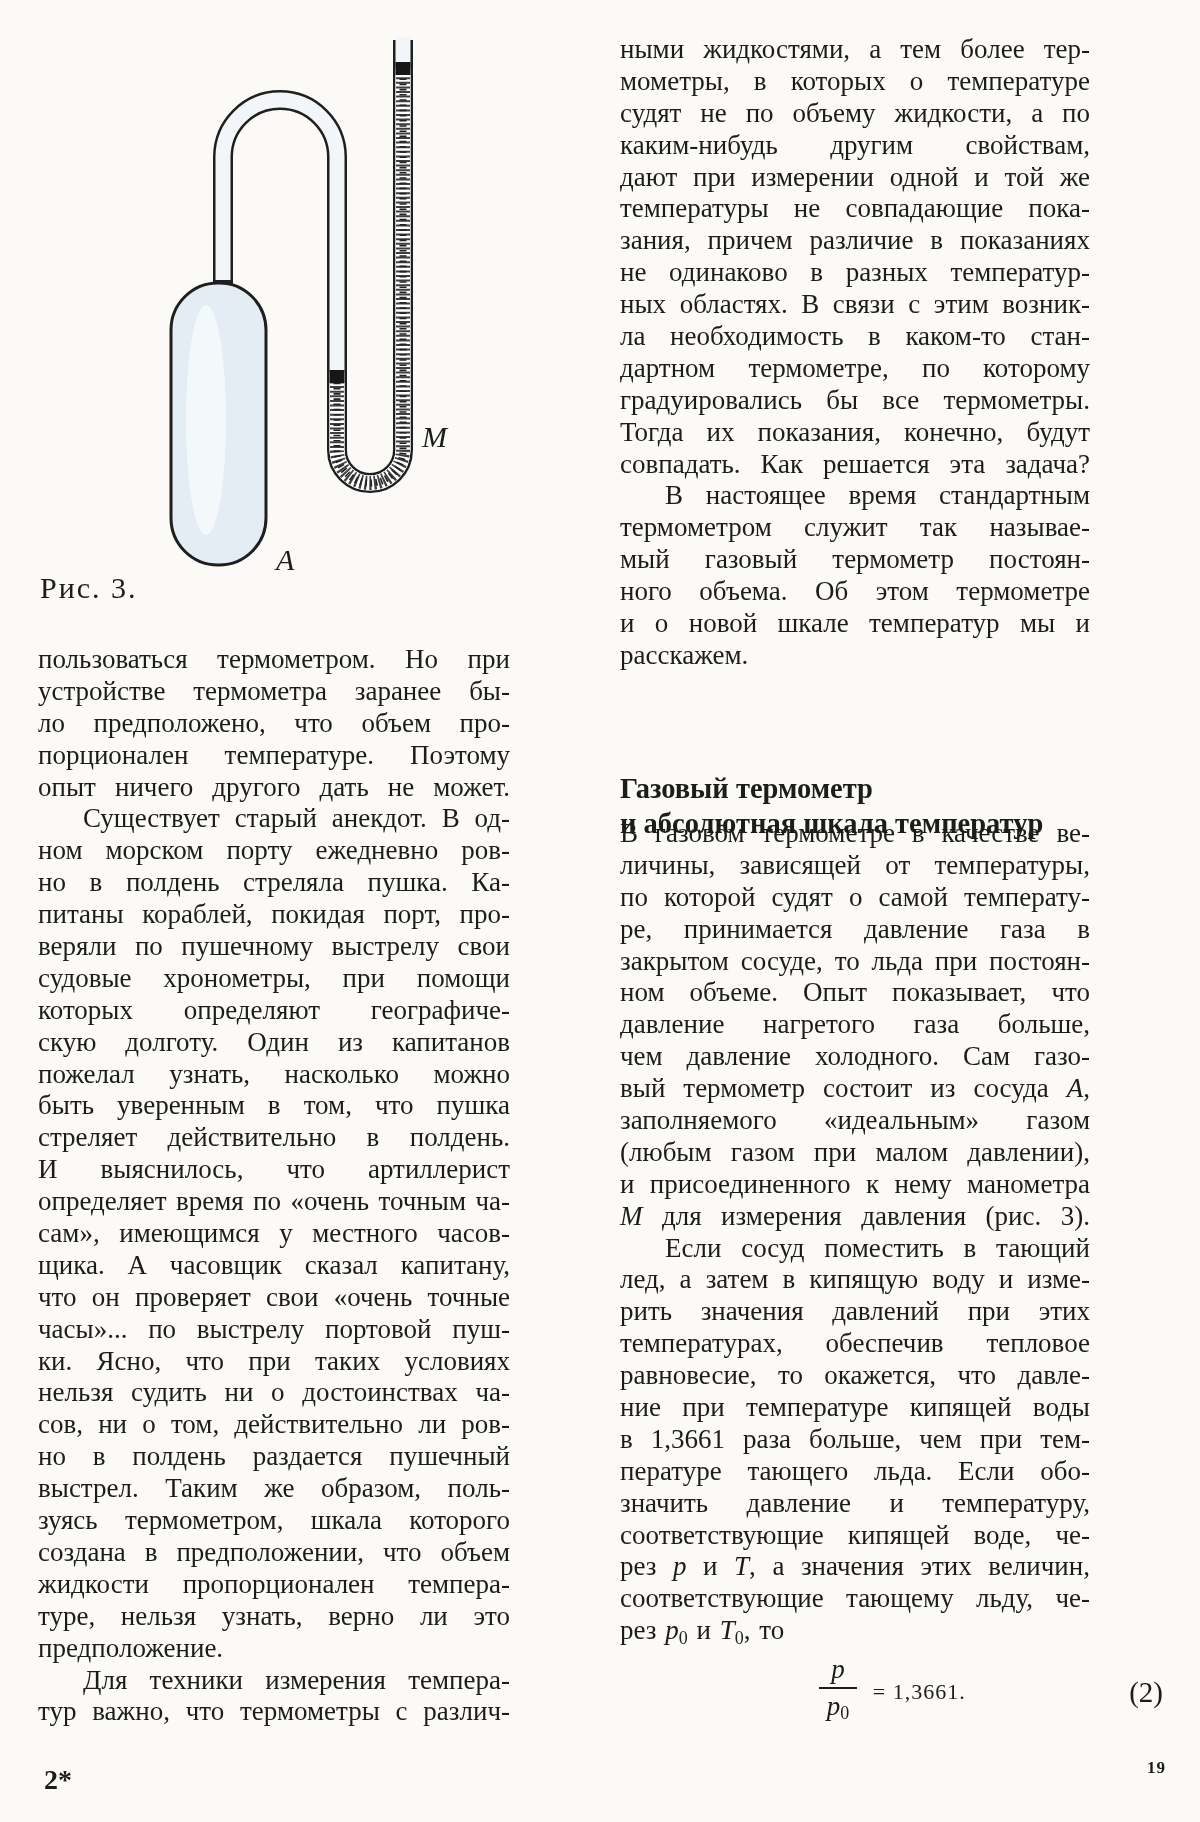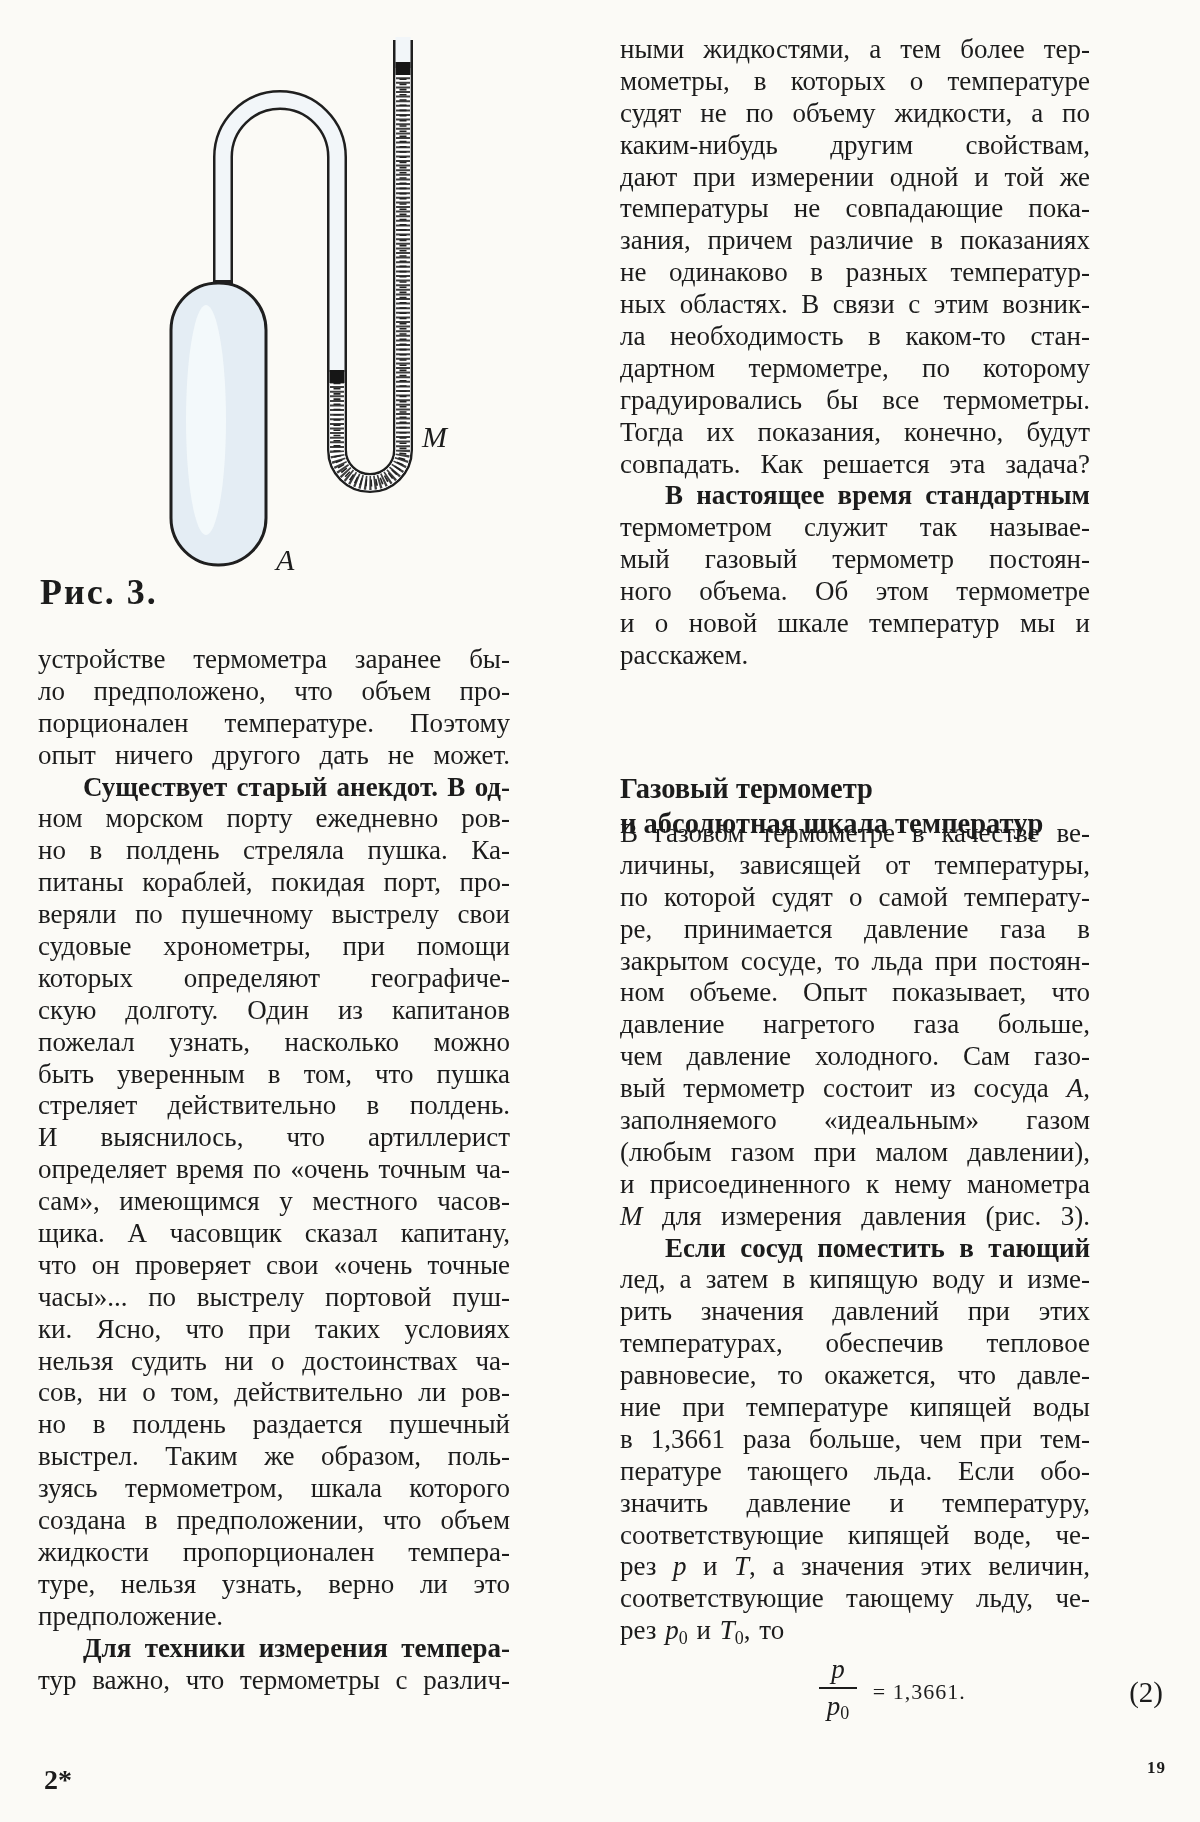--- a/index.html
+++ b/index.html
@@ -17,26 +17,26 @@
   .col{position:absolute;}
   .tl{
     height:31.9px;line-height:31.9px;
     font-size:27px;
     text-align:justify;
     text-align-last:justify;
     word-spacing:2px;
     white-space:nowrap;
   }
   .tl.end{text-align-last:left;}
-  .tl.ind{text-indent:45px;font-weight:bold;}
+  .tl.ind{text-indent:45px;}
   .tl i{font-style:italic;}
   .tl sub{font-size:18px;vertical-align:-5px;}
   .fig-caption{
     position:absolute;left:40px;top:571px;
-    font-size:36px;font-weight:bold;letter-spacing:2px;
+    font-size:30px;font-weight:normal;letter-spacing:2px;
   }
   .heading{
     position:absolute;left:620px;top:729px;width:470px;
     font-size:28.5px;font-weight:bold;margin-top:42px;
   }
   .heading div{height:35px;line-height:35px;white-space:nowrap;}
   .formula{
     position:absolute;left:620px;top:1656px;width:545px;
     display:flex;align-items:center;justify-content:center;gap:16px;
   }
@@ -80,20 +80,21 @@
       <path d="M337 370 V383" stroke="#161616" stroke-width="15"></path>
 
       <text x="276" y="570" font-family="Liberation Serif, DejaVu Serif, serif" font-style="italic" font-size="30" fill="#1c1c1c">A</text>
       <text x="422" y="447" font-family="Liberation Serif, DejaVu Serif, serif" font-style="italic" font-size="30" fill="#1c1c1c">M</text>
     </svg>
   </div>
 
   <div class="fig-caption">Рис. 3.</div>
 
   <div class="col" style="left:38px;top:644px;width:472px;">
+      <div class="tl">пользоваться термометром. Но при</div>
       <div class="tl">устройстве термометра заранее бы-</div>
       <div class="tl">ло предположено, что объем про-</div>
       <div class="tl">порционален температуре. Поэтому</div>
       <div class="tl">опыт ничего другого дать не может.</div>
       <div class="tl ind">Существует старый анекдот. В од-</div>
       <div class="tl">ном морском порту ежедневно ров-</div>
       <div class="tl">но в полдень стреляла пушка. Ка-</div>
       <div class="tl">питаны кораблей, покидая порт, про-</div>
       <div class="tl">веряли по пушечному выстрелу свои</div>
       <div class="tl">судовые хронометры, при помощи</div>

